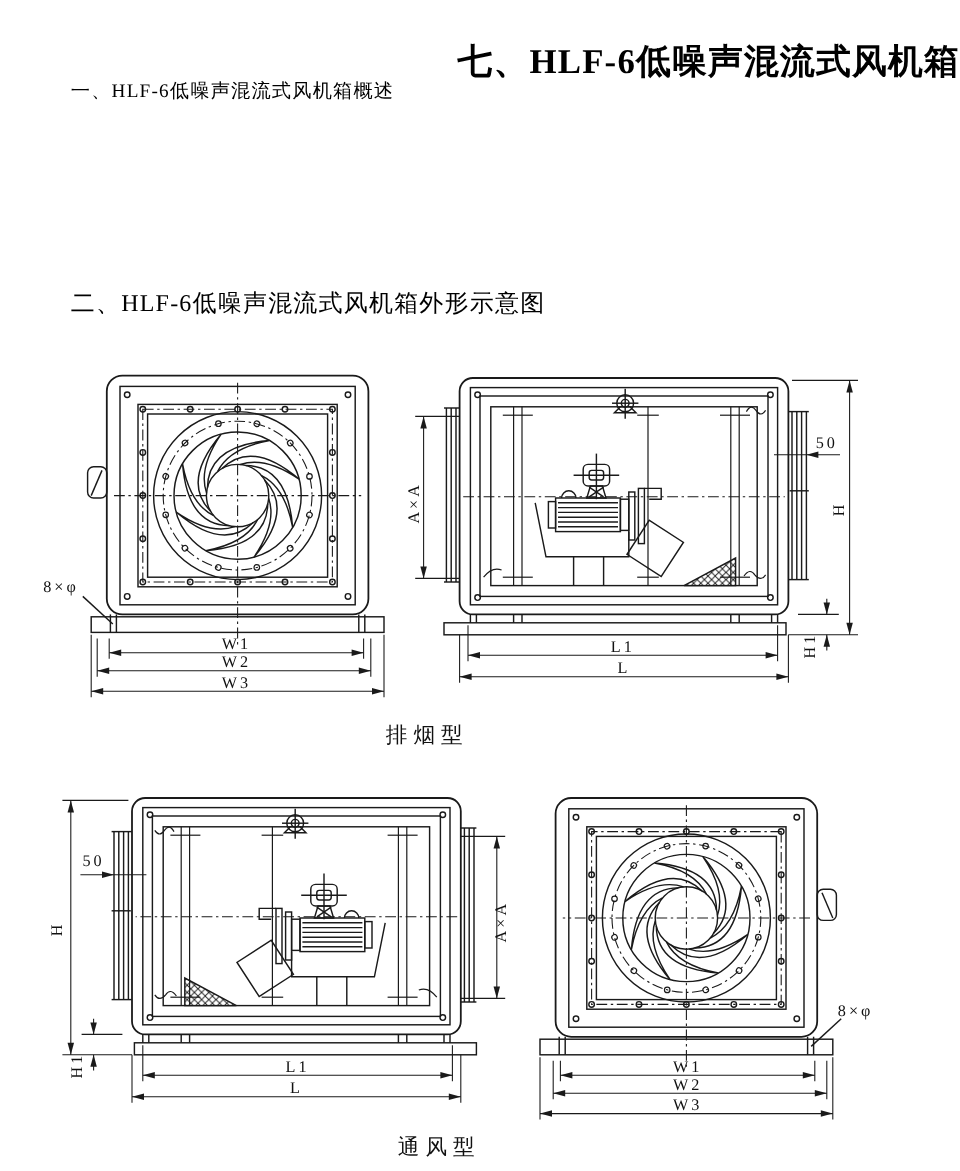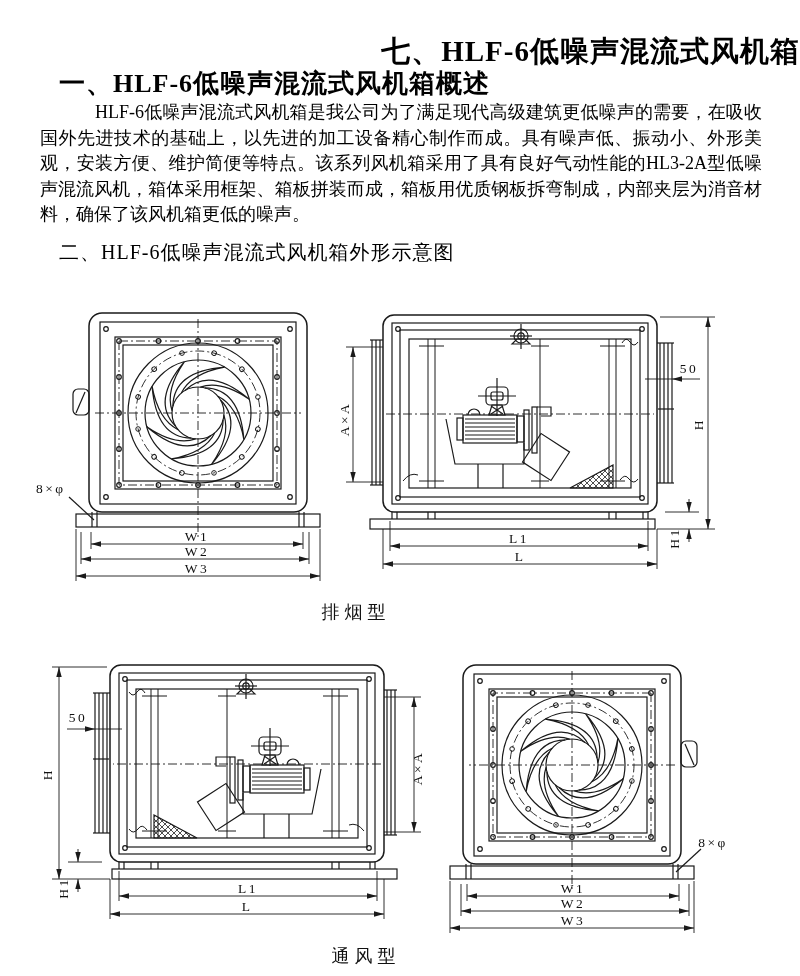--- a/index.html
+++ b/index.html
@@ -1,40 +1,39 @@
 <!DOCTYPE html>
 <html><head>
 <meta charset="utf-8">
 <style>
   html,body{margin:0;padding:0;background:#e8e8e8;}
   .page{position:relative;width:800px;height:976px;background:#ffffff;color:#000;
         font-family:"Liberation Serif","DejaVu Serif",serif;overflow:hidden;margin:0 auto;}
   .title{position:absolute;top:32px;left:0;width:100%;text-align:right;
          font-size:29px;font-weight:bold;letter-spacing:1px;}
-  .heading1{position:absolute;left:59px;top:66px;font-size:26px;font-weight:bold;letter-spacing:1px;}
+  .heading1{position:absolute;left:59px;top:66px;font-size:16px;font-weight:normal;letter-spacing:1px;}
   .heading2{position:absolute;left:59px;top:239px;font-size:20px;font-weight:normal;letter-spacing:1px;}
   .para{position:absolute;left:40px;top:100px;width:722px;font-size:18px;line-height:25.5px;
         text-align:justify;text-indent:55px;}
   svg.draw{position:absolute;left:0;top:0;}
   svg .ln{stroke:#1a1a1a;stroke-width:1.2;fill:none;}
   svg .thk{stroke-width:1.5;}
   svg .dd{stroke:#1a1a1a;stroke-width:0.9;fill:none;stroke-dasharray:9 3 2 3;}
   svg text.dim{font-family:"Liberation Serif","DejaVu Serif",serif;font-size:13.5px;
                letter-spacing:2.5px;fill:#111;stroke:none;}
   svg text.cap{font-family:"Liberation Serif","DejaVu Serif",serif;font-size:18px;
                letter-spacing:5px;fill:#111;stroke:none;}
 </style>
 </head>
 <body>
 
 <div class="page">
 
   <div class="title">七、HLF-6低噪声混流式风机箱</div>
   <div class="heading1">一、HLF-6低噪声混流式风机箱概述</div>
-  <div class="para">HLF-6低噪声混流式风机箱是我公司为了满足现代高级建筑更低噪声的需要，在吸收国外先进技术的基础上，以先进的加工设备精心制作而成。具有噪声低、振动小、外形美观，安装方便、维护简便等特点。该系列风机箱采用了具有良好气动性能的HL3-2A型低噪声混流风机，箱体采用框架、箱板拼装而成，箱板用优质钢板拆弯制成，内部夹层为消音材料，确保了该风机箱更低的噪声。</div>
   <div class="heading2">二、HLF-6低噪声混流式风机箱外形示意图</div>
 
   <svg class="draw" width="800" height="976" viewBox="0 0 800 976">
     <defs>
 
       <path id="ah" d="M0,0 L10,2.7 L10,-2.7 Z" fill="#1a1a1a" stroke="none"></path>
 
       <path id="blade" d="M-13,-22.5 Q12,-47 51.2,-13.7 Q23,-33 2.3,-25.9" fill="none" stroke="#1a1a1a" stroke-width="1.2"></path>
 
       <circle id="fvb" cx="168.9" cy="84" r="2.3" fill="none" stroke="#1a1a1a" stroke-width="1"></circle>

